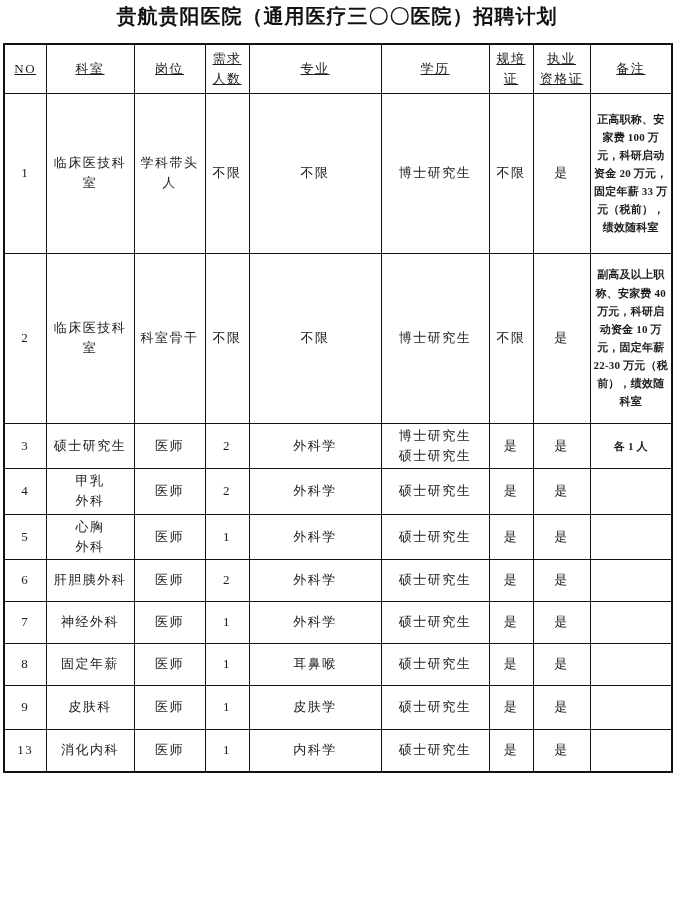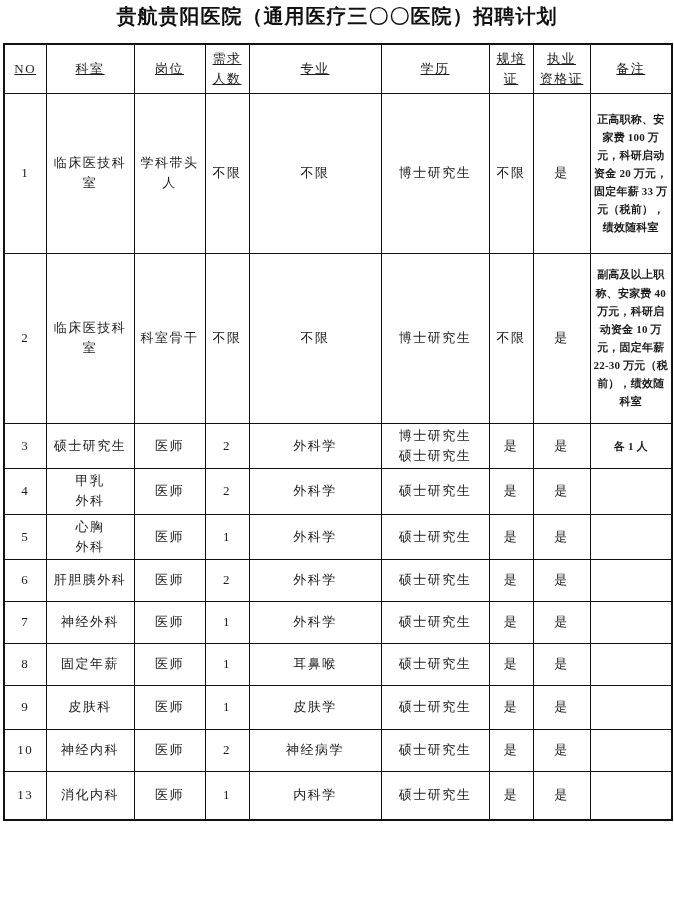--- a/index.html
+++ b/index.html
@@ -195,31 +195,20 @@
           <td>皮肤科</td>
           <td>医师</td>
           <td>1</td>
           <td>皮肤学</td>
           <td>硕士研究生</td>
           <td>是</td>
           <td>是</td>
           <td class="remark-cell"></td>
         </tr>
         <tr>
-          <td>10</td>
-          <td>神经内科</td>
-          <td>医师</td>
-          <td>2</td>
-          <td>神经病学</td>
-          <td>硕士研究生</td>
-          <td>是</td>
-          <td>是</td>
-          <td class="remark-cell"></td>
-        </tr>
-        <tr>
           <td>13</td>
           <td>消化内科</td>
           <td>医师</td>
           <td>1</td>
           <td>内科学</td>
           <td>硕士研究生</td>
           <td>是</td>
           <td>是</td>
           <td class="remark-cell"></td>
         </tr>

